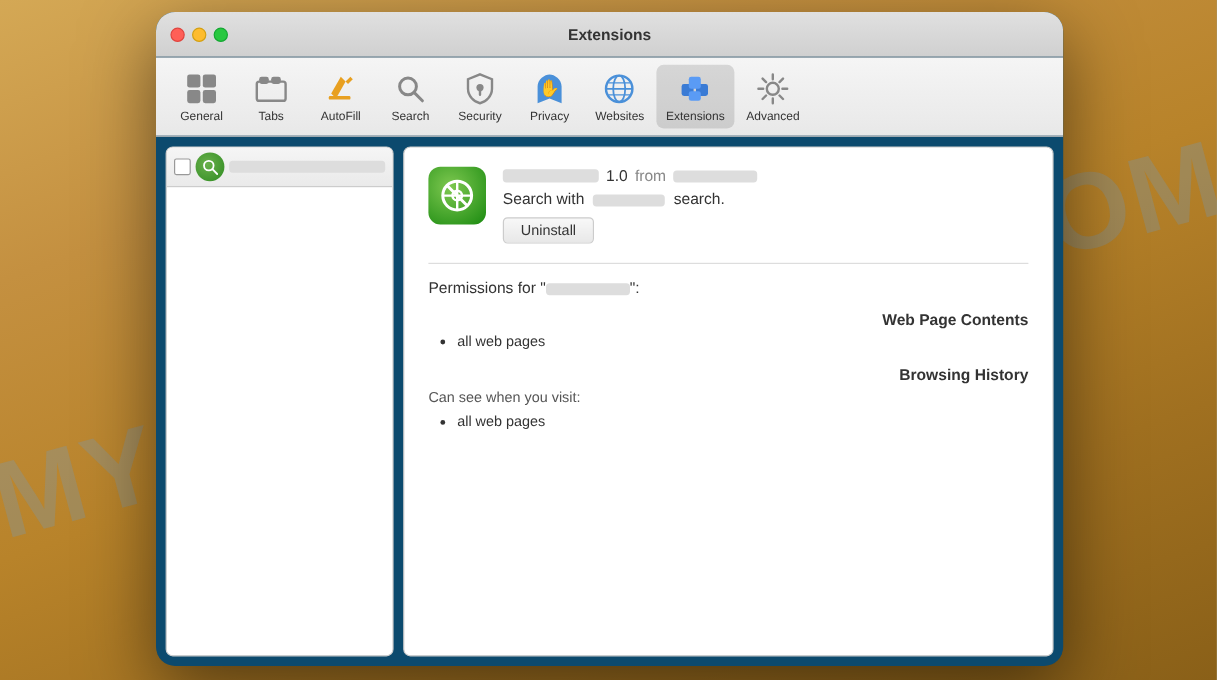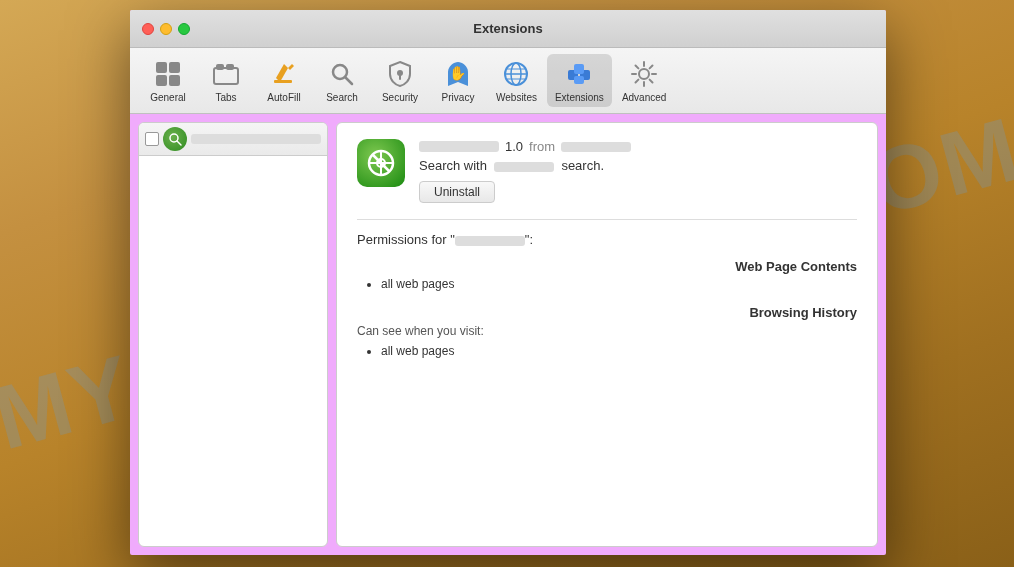--- a/index.html
+++ b/index.html
@@ -37,22 +37,22 @@
       user-select: none;
     }
 
     
     .window {
       position: absolute;
       top: 10px;
       left: 130px;
       width: 756px;
       height: 545px;
-      background: #f0abfc;
-      border-radius: 2px;
+      background: #0c4a6e;
+      border-radius: 16px;
       box-shadow: 0 20px 60px rgba(0,0,0,0.5);
       z-index: 10;
       overflow: hidden;
       display: flex;
       flex-direction: column;
     }
 
     
     .title-bar {
       background: linear-gradient(to bottom, #e0e0e0, #d0d0d0);

